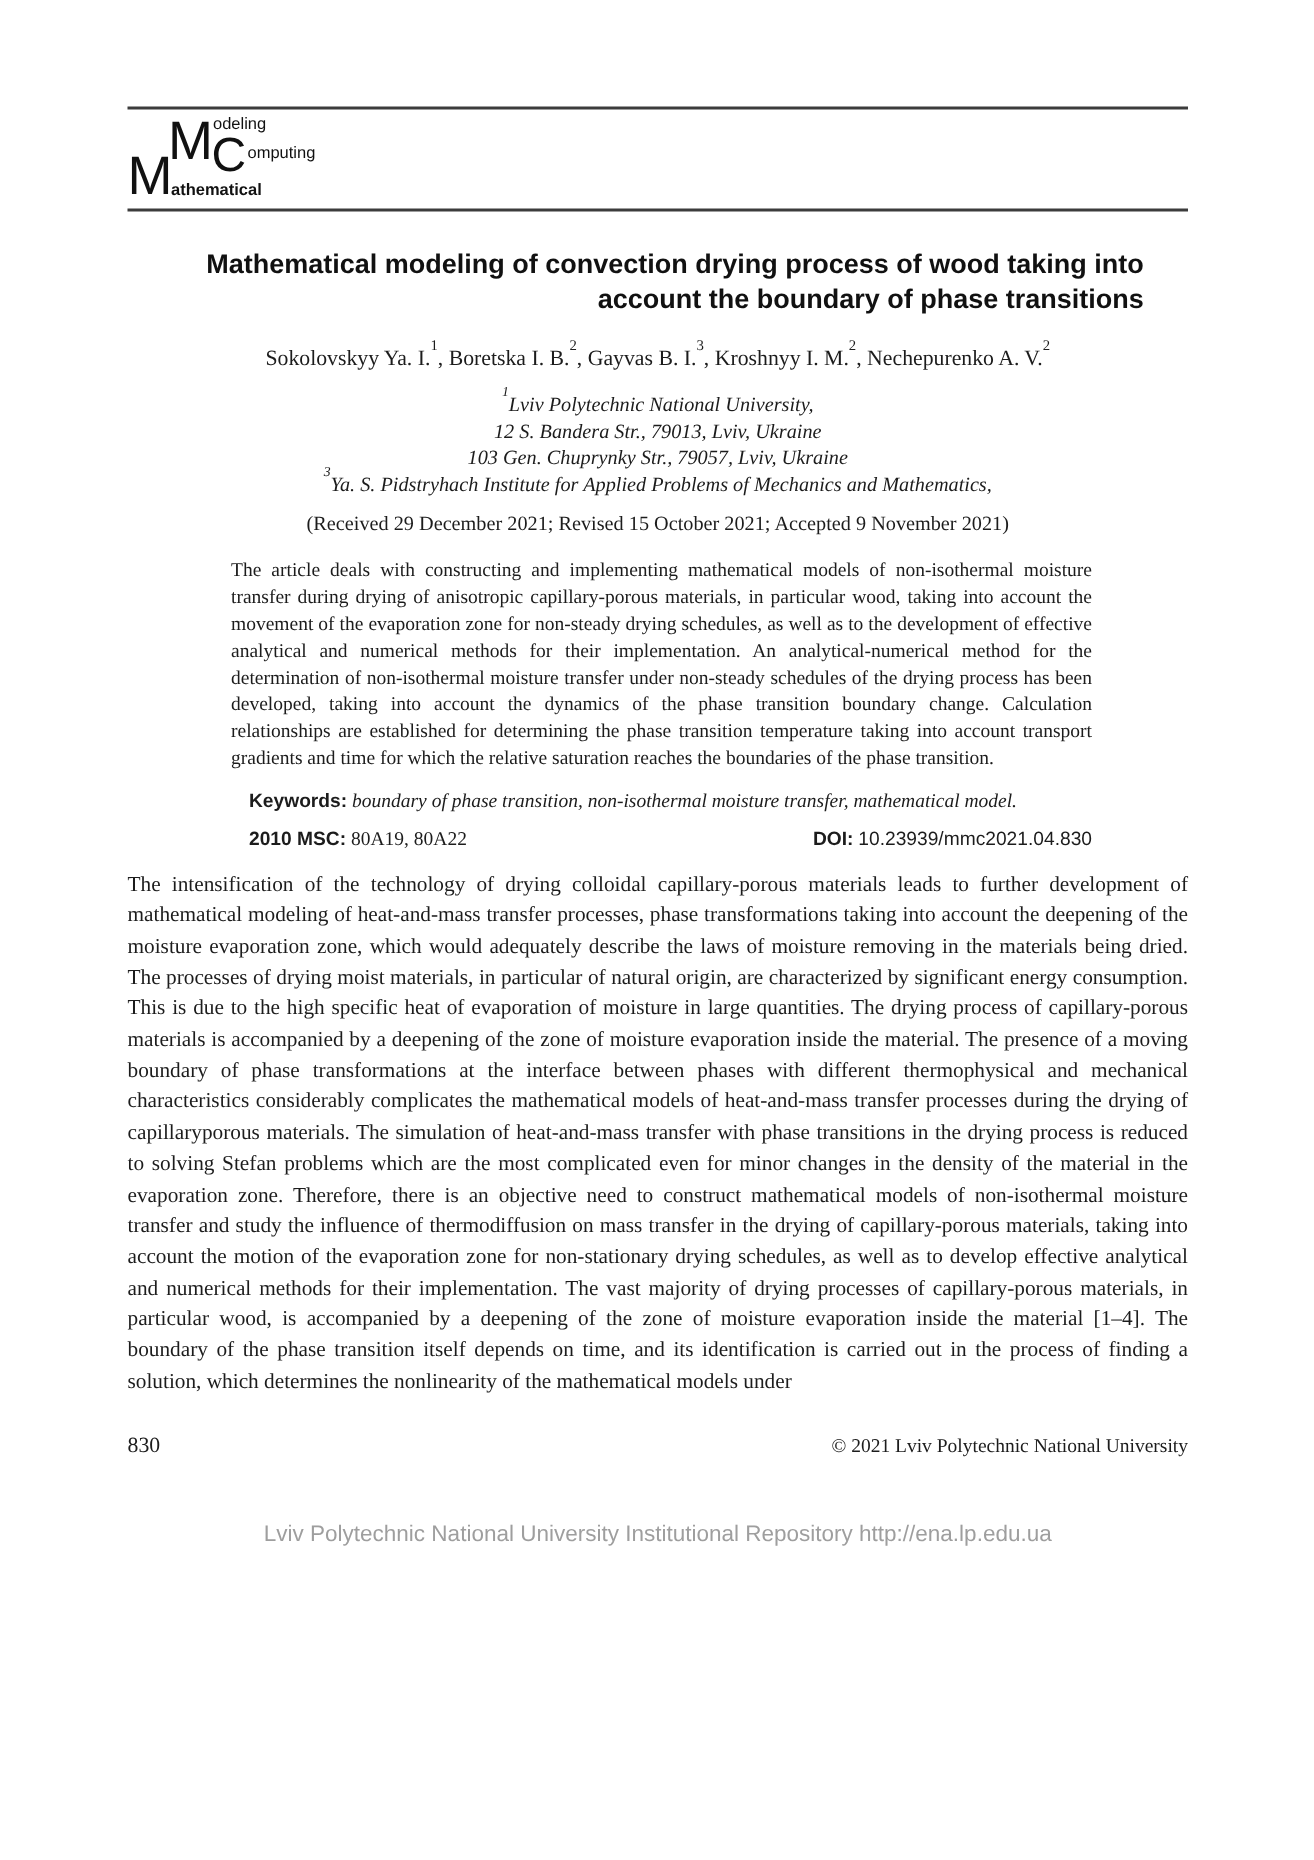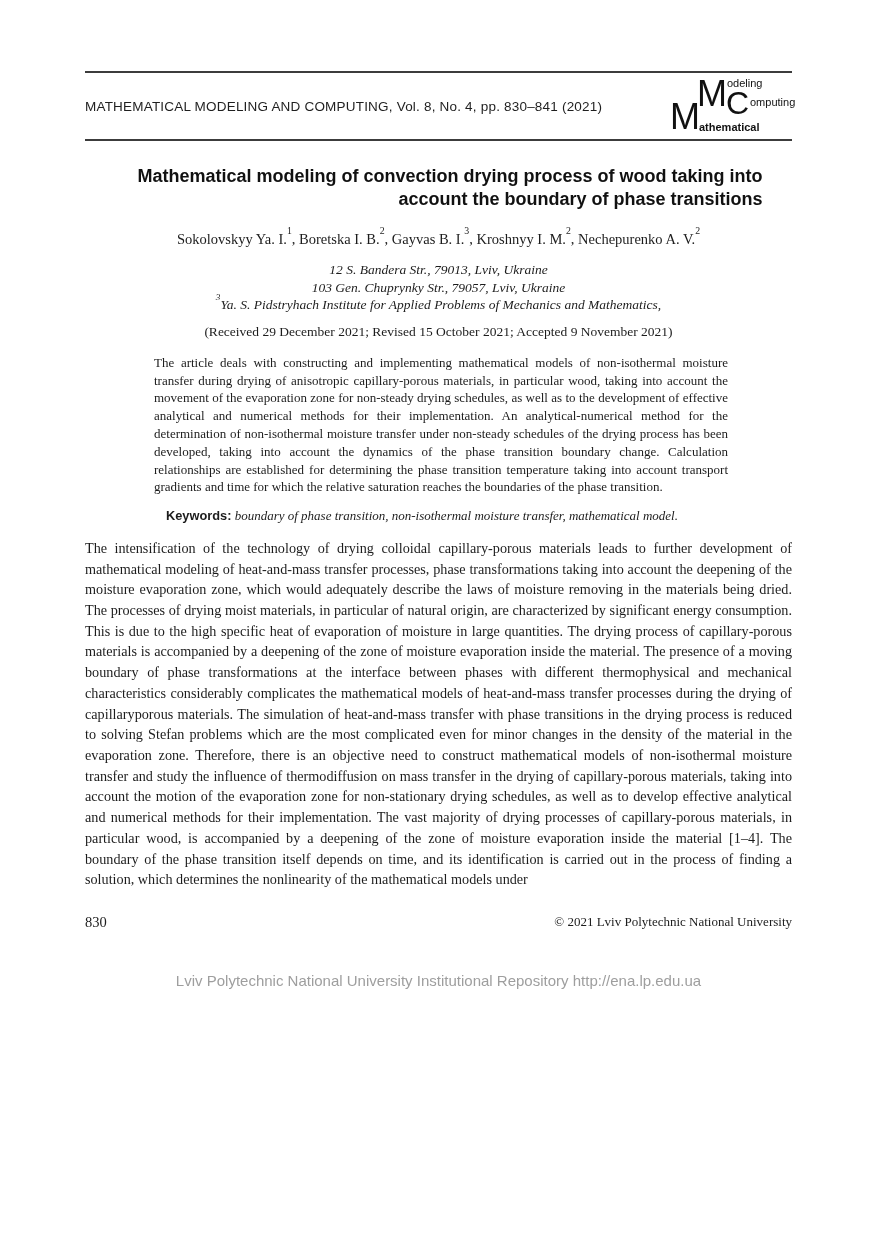--- a/index.html
+++ b/index.html
@@ -103,53 +103,63 @@
   }
 </style>
 </head>
 <body>
 
 <div class="sheet">
 
   <div class="rule rule-top"></div>
 
   <div class="header-band">
-    <div class="journal-line">MATHEMATICAL MODELING AND COMPUTING, Vol. 8, No. 4, pp. 830–841 (2021)</div>
     <div class="logo">
       <span class="big m1">M</span>
       <span class="small m1s">athematical</span>
       <span class="big m2">M</span>
       <span class="small m2s">odeling</span>
       <span class="big c">C</span>
       <span class="small cs">omputing</span>
     </div>
   </div>
 
   <div class="rule"></div>
 
   <h1 class="paper-title">Mathematical modeling of convection drying process of wood taking into account the boundary of phase transitions</h1>
 
   <div class="authors">
     <span class="author"><span>Sokolovskyy Ya. I.</span><sup>1</sup><span>, </span></span><span class="author"><span>Boretska I. B.</span><sup>2</sup><span>, </span></span><span class="author"><span>Gayvas B. I.</span><sup>3</sup><span>, </span></span><span class="author"><span>Kroshnyy I. M.</span><sup>2</sup><span>, </span></span><span class="author"><span>Nechepurenko A. V.</span><sup>2</sup><span></span></span>
   </div>
 
   <div class="affils">
+    <div class="affil-line"><sup>1</sup><span>Lviv Polytechnic National University,</span></div>
     <div class="affil-line"><sup></sup><span>12 S. Bandera Str., 79013, Lviv, Ukraine</span></div>
     <div class="affil-line"><sup></sup><span>103 Gen. Chuprynky Str., 79057, Lviv, Ukraine</span></div>
     <div class="affil-line"><sup>3</sup><span>Ya. S. Pidstryhach Institute for Applied Problems of Mechanics and Mathematics,</span></div>
   </div>
 
   <div class="received">(Received 29 December 2021; Revised 15 October 2021; Accepted 9 November 2021)</div>
 
   <div class="abstract-block">
     <p class="abstract-text">The article deals with constructing and implementing mathematical models of non-isothermal moisture transfer during drying of anisotropic capillary-porous materials, in particular wood, taking into account the movement of the evaporation zone for non-steady drying schedules, as well as to the development of effective analytical and numerical methods for their implementation. An analytical-numerical method for the determination of non-isothermal moisture transfer under non-steady schedules of the drying process has been developed, taking into account the dynamics of the phase transition boundary change. Calculation relationships are established for determining the phase transition temperature taking into account transport gradients and time for which the relative saturation reaches the boundaries of the phase transition.</p>
     <p class="keywords">
       <span class="kw-label">Keywords:</span>
       <span class="kw-text">boundary of phase transition, non-isothermal moisture transfer, mathematical model.</span>
     </p>
+    <div class="msc-row">
+      <span>
+        <span class="lbl">2010 MSC:</span>
+        <span class="val-serif">80A19, 80A22</span>
+      </span>
+      <span>
+        <span class="lbl">DOI:</span>
+        <span class="val-sans">10.23939/mmc2021.04.830</span>
+      </span>
+    </div>
   </div>
 
 
   <p class="body-text">The intensification of the technology of drying colloidal capillary-porous materials leads to further development of mathematical modeling of heat-and-mass transfer processes, phase transformations taking into account the deepening of the moisture evaporation zone, which would adequately describe the laws of moisture removing in the materials being dried. The processes of drying moist materials, in particular of natural origin, are characterized by significant energy consumption. This is due to the high specific heat of evaporation of moisture in large quantities. The drying process of capillary-porous materials is accompanied by a deepening of the zone of moisture evaporation inside the material. The presence of a moving boundary of phase transformations at the interface between phases with different thermophysical and mechanical characteristics considerably complicates the mathematical models of heat-and-mass transfer processes during the drying of capillaryporous materials. The simulation of heat-and-mass transfer with phase transitions in the drying process is reduced to solving Stefan problems which are the most complicated even for minor changes in the density of the material in the evaporation zone. Therefore, there is an objective need to construct mathematical models of non-isothermal moisture transfer and study the influence of thermodiffusion on mass transfer in the drying of capillary-porous materials, taking into account the motion of the evaporation zone for non-stationary drying schedules, as well as to develop effective analytical and numerical methods for their implementation. The vast majority of drying processes of capillary-porous materials, in particular wood, is accompanied by a deepening of the zone of moisture evaporation inside the material [1–4]. The boundary of the phase transition itself depends on time, and its identification is carried out in the process of finding a solution, which determines the nonlinearity of the mathematical models under</p>
 
   <div class="footer-row">
     <span class="page-number">830</span>
     <span class="copyright">© 2021 Lviv Polytechnic National University</span>
   </div>
 

